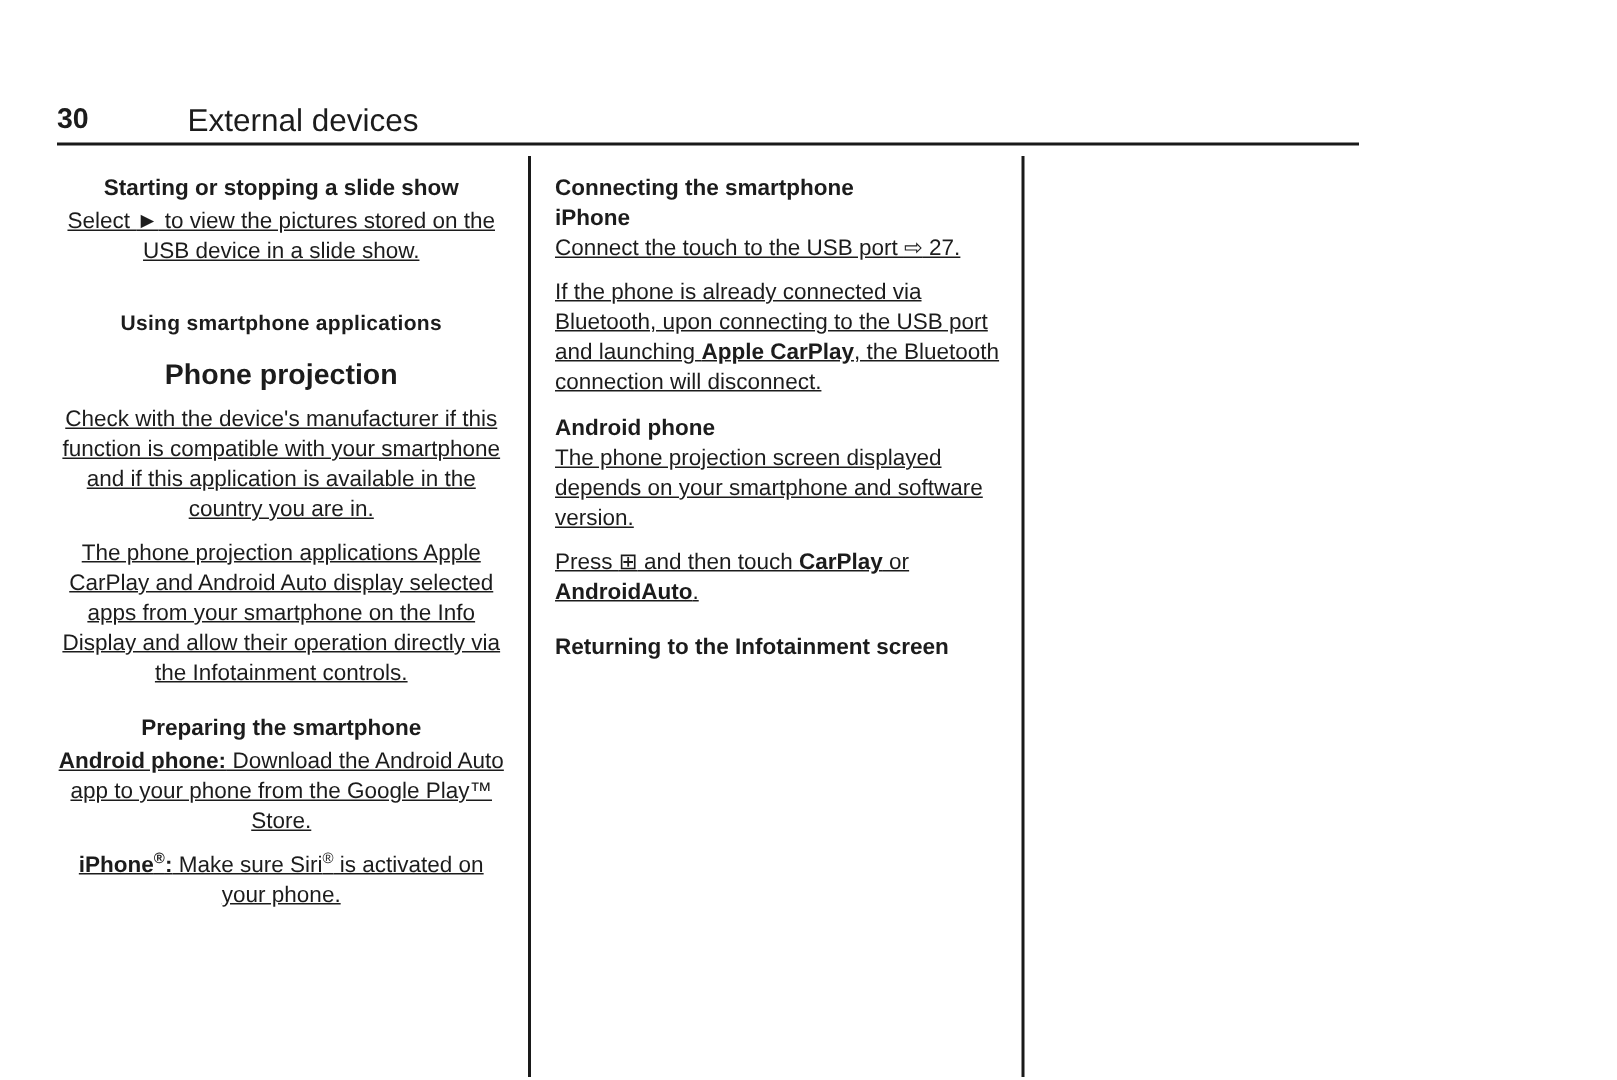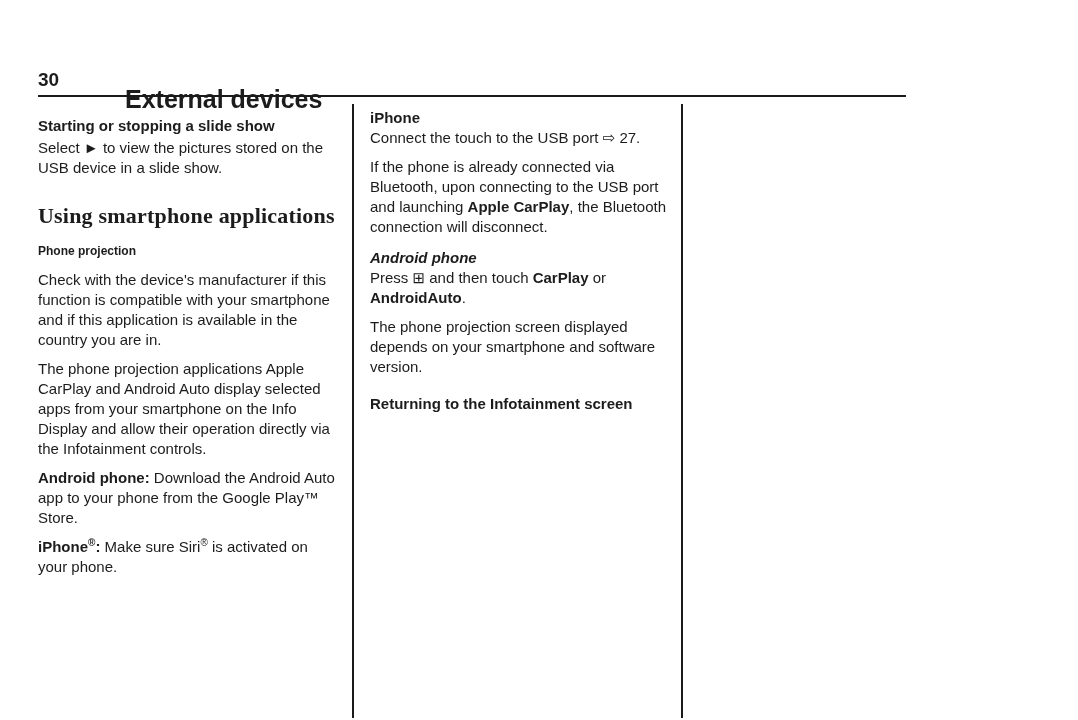--- a/index.html
+++ b/index.html
@@ -7,39 +7,39 @@
   body {
     width: 1078px; height: 720px;
     background: #ffffff;
     color: #1c1c1c;
     font-family: "Liberation Sans", "DejaVu Sans", sans-serif;
   }
   .page { position: relative; width: 906px; height: 720px; overflow: hidden; background: #fff; margin-top: 38px; }
 
   .page-header { position: absolute; top: 31px; left: 38px; width: 1004px; height: 24px; }
   .page-number { font-size: 19px; font-weight: bold; }
-  .chapter-title { position: absolute; left: 87px; top: 16px; font-size: 25px; font-weight: bold; }
+  .chapter-title { position: absolute; left: 87px; top: 0; font-size: 21px; font-weight: normal; }
   .header-rule { position: absolute; top: 57px; left: 38px; width: 1004px; height: 1.5px; background: #1a1a1a; }
 
   .divider { position: absolute; top: 66px; height: 614px; width: 1.5px; background: #1a1a1a; }
   .divider-1 { left: 352px; }
   .divider-2 { left: 681px; }
 
   .col { position: absolute; top: 70px; font-size: 15px; line-height: 20px; }
-  .col-left { left: 38px; width: 299px; }
+  .col-left { left: 38px; width: 299px; text-align: center; }
   .col-middle { left: 370px; width: 298px; }
 
   .h-section { font-size: 15px; line-height: 20px; font-weight: bold; margin: 17px 0 2px 0; }
   .h-section.first { margin-top: 8px; }
   .h-section.tight { margin-bottom: 0; }
-  .h-large { font-size: 22px; line-height: 27px; font-weight: bold; margin: 24px 0 11px 0; letter-spacing: 0.2px; font-family: Liberation Serif, serif; }
-  .h-sub { font-size: 12px; line-height: 22px; font-weight: bold; margin: 0 0 8px 0; }
+  .h-large { font-size: 14px; line-height: 27px; font-weight: bold; margin: 24px 0 11px 0; letter-spacing: 0.2px; }
+  .h-sub { font-size: 19px; line-height: 22px; font-weight: bold; margin: 0 0 8px 0; }
   .bold-line { font-weight: bold; }
-  .bold-line.spaced { margin-top: 11px; font-style: italic; }
-  p { margin: 0 0 9px 0; }
+  .bold-line.spaced { margin-top: 11px; }
+  p { margin: 0 0 9px 0; text-decoration: underline; }
   .b { font-weight: bold; }
   sup { font-size: 10px; line-height: 0; }
   .glyph { white-space: nowrap; }
 </style>
 </head>
 <body>
 
 <div class="page">
 
   <div class="page-header">
@@ -51,34 +51,36 @@
   <div class="col col-left">
     <h3 class="h-section first">Starting or stopping a slide show</h3>
     <p><span>Select </span><span class="glyph">►</span><span> to view the pictures stored on the USB device in a slide show.</span></p>
 
     <h1 class="h-large">Using smartphone applications</h1>
 
     <h2 class="h-sub">Phone projection</h2>
     <p><span>Check with the device's manufacturer if this function is compatible with your smartphone and if this application is available in the country you are in.</span></p>
     <p><span>The phone projection applications Apple CarPlay and Android Auto display selected apps from your smartphone on the Info Display and allow their operation directly via the Infotainment controls.</span></p>
 
+    <h3 class="h-section">Preparing the smartphone</h3>
     <p><span class="b">Android phone:</span><span> Download the Android Auto app to your phone from the Google Play™ Store.</span></p>
     <p><span class="b">iPhone</span><sup class="b">®</sup><span class="b">:</span><span> Make sure Siri</span><sup>®</sup><span> is activated on your phone.</span></p>
   </div>
 
   <div class="divider divider-1"></div>
 
   <div class="col col-middle">
+    <h3 class="h-section first tight">Connecting the smartphone</h3>
     <div class="bold-line">iPhone</div>
     <p><span>Connect the touch to the USB port </span><span class="glyph">⇨</span><span> 27.</span></p>
     <p><span>If the phone is already connected via Bluetooth, upon connecting to the USB port and launching </span><span class="b">Apple CarPlay</span><span>, the Bluetooth connection will disconnect.</span></p>
 
     <div class="bold-line spaced">Android phone</div>
 
+    <p><span>The phone projection screen displayed depends on your smartphone and software version.</span></p>
     <p><span>Press </span><span class="glyph">⊞</span><span> and then touch </span><span class="b">CarPlay</span><span> or </span><span class="b">AndroidAuto</span><span>.</span></p>
-    <p><span>The phone projection screen displayed depends on your smartphone and software version.</span></p>
 
     <h3 class="h-section">Returning to the Infotainment screen</h3>
   </div>
 
   <div class="divider divider-2"></div>
 
 </div>
 
 </body></html>

